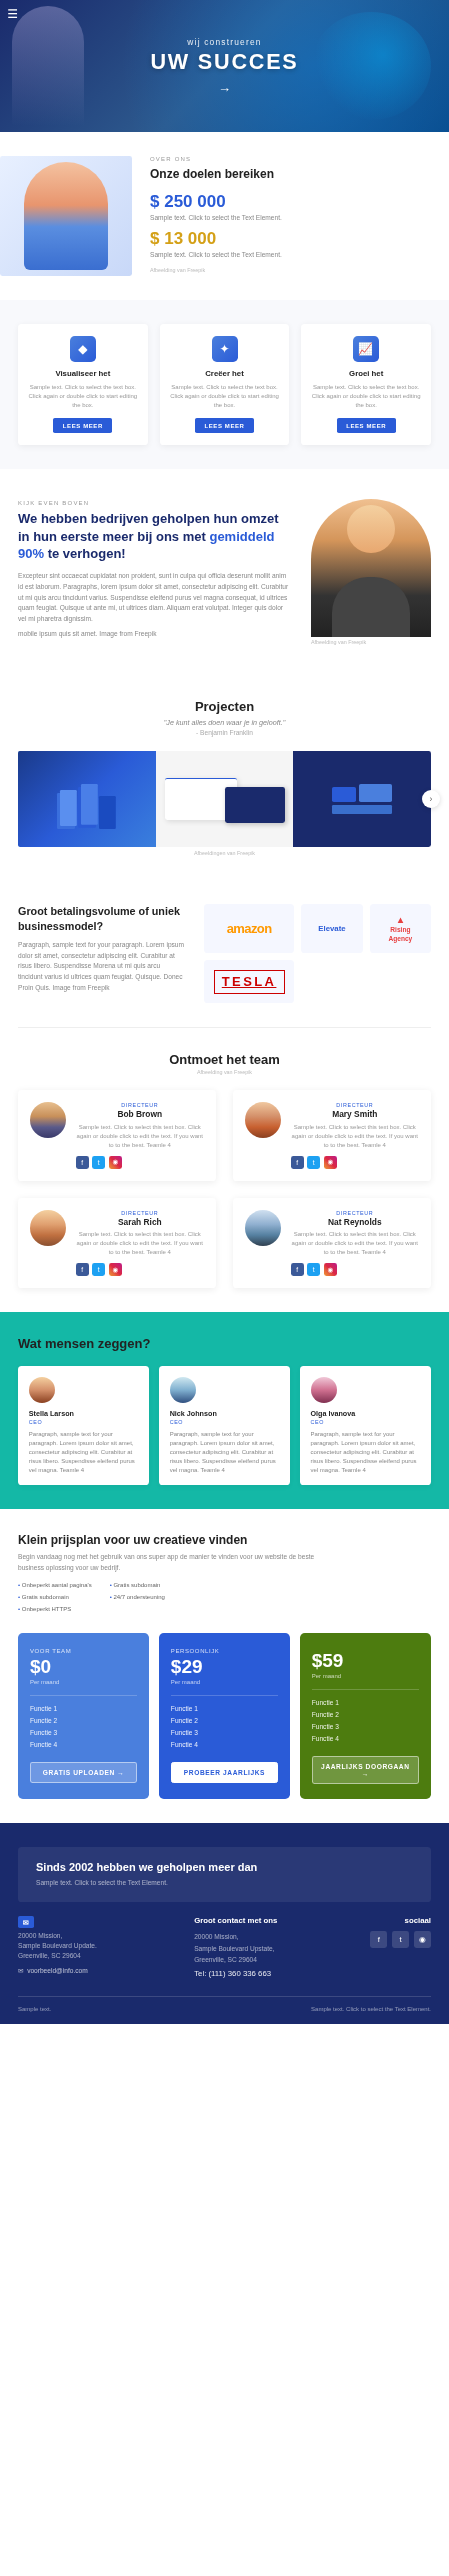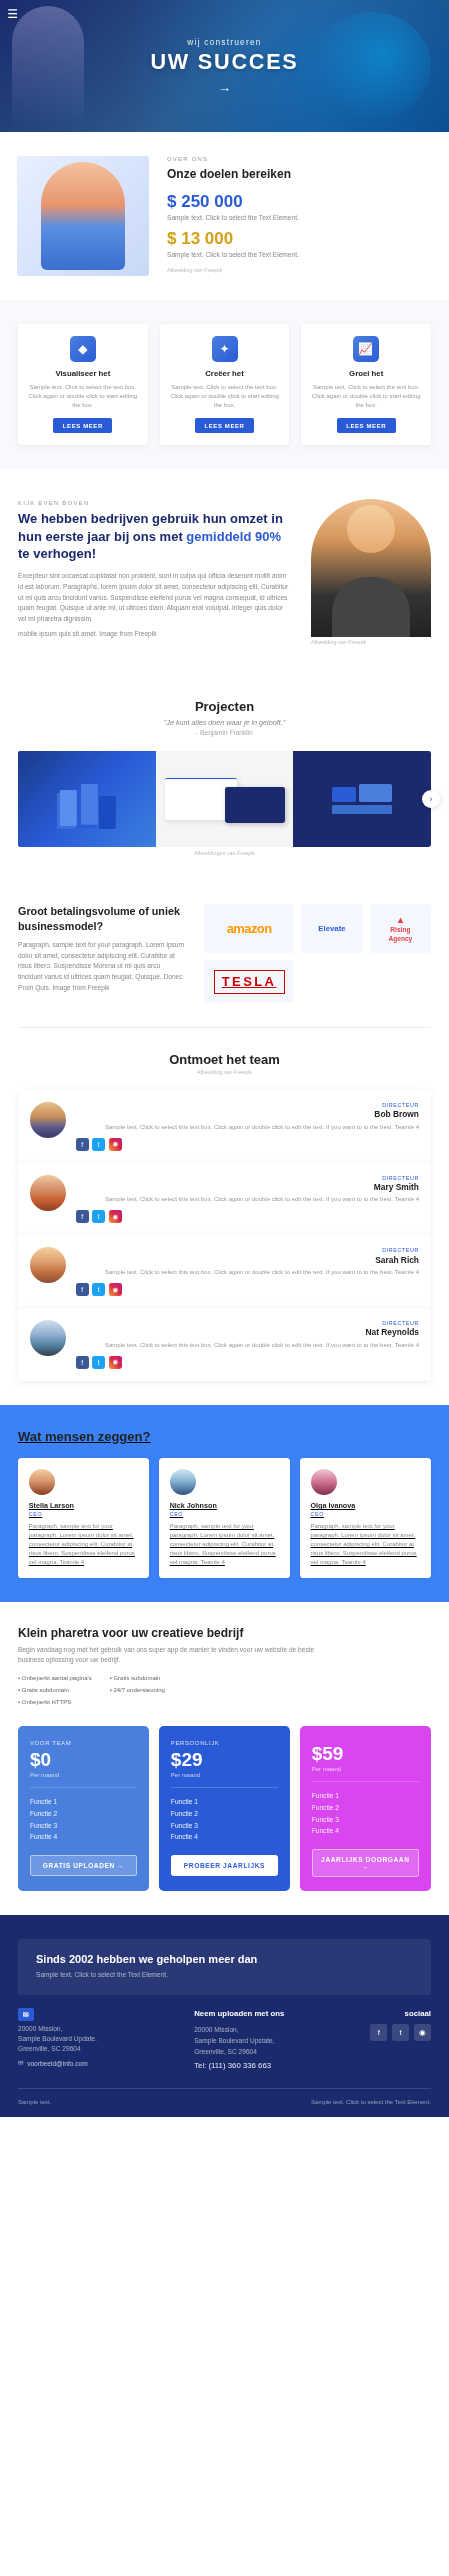--- a/index.html
+++ b/index.html
@@ -68,21 +68,21 @@
       top: 7.2px; left: 7.2px;
       z-index: 10;
       cursor: pointer;
       color: #fff;
       font-size: 12px;
     }
 
     
     .goals-section {
       display: flex;
-      padding: 24px 17px;
+      padding: 24px 0;
       gap: 18px;
     }
     .goals-image {
       width: 132px;
       flex-shrink: 0;
       background: linear-gradient(135deg, #e8f0ff 0%, #c8d8f8 100%);
       border-radius: 2.4px;
       min-height: 120px;
       display: flex;
       align-items: center;
@@ -409,24 +409,24 @@
       text-align: center;
     }
     .section-title {
       font-size: 13px;
       font-weight: 700;
       color: #222;
       margin-bottom: 2.4px;
     }
     .team-grid {
       display: grid;
-      grid-template-columns: 1fr;
-      gap: 0;
+      grid-template-columns: 1fr 1fr;
+      gap: 17px;
       margin-top: 14.4px;
-      text-align: right;
+      text-align: center;
     }
     .team-card {
       background: #fff;
       border-radius: 3.6px;
       padding: 12px;
       box-shadow: 0 1.2px 7.2px rgba(0,0,0,0.07);
       display: flex;
       gap: 9.6px;
     }
     .team-avatar {
@@ -479,23 +479,22 @@
       color: #fff;
       font-size: 6.6px;
       cursor: pointer;
     }
     .social-icon.fb { background: #3b5998; }
     .social-icon.tw { background: #1da1f2; }
     .social-icon.ig { background: linear-gradient(45deg, #f09433, #e6683c, #dc2743, #cc2366, #bc1888); }
 
     
     .testimonials-section {
-      background: #3b82f6;
+      background: #14b8a6;
       padding: 24px 18px;
-      text-decoration: underline;
     }
     .testimonials-title {
       font-size: 13px;
       font-weight: 700;
       color: #222;
       margin-bottom: 14.4px;
     }
     .testimonials-grid {
       display: grid;
       grid-template-columns: 1fr 1fr 1fr;
@@ -576,21 +575,21 @@
       flex: 1;
       border-radius: 4.8px;
       padding: 14.4px 12px;
       background: #2a5bd7;
       color: #fff;
     }
     .price-card.light {
       background: #4a7fdd;
     }
     .price-card.dark {
-      background: #d946ef;
+      background: #4d7c0f;
     }
     .price-label {
       font-size: 6px;
       text-transform: uppercase;
       letter-spacing: 0.6px;
       opacity: 0.8;
       margin-bottom: 2.4px;
     }
     .price-amount {
       font-size: 19px;
@@ -808,21 +807,21 @@
     <div class="feature-title">Groei het</div>
     <div class="feature-desc">Sample text. Click to select the text box. Click again or double click to start editing the box.</div>
     <button class="btn-blue">LEES MEER</button>
   </div>
 </div>
 
 <div class="testimonial-section">
   <div class="testimonial-content">
     <div class="testimonial-label">KIJK EVEN BOVEN</div>
     <div class="testimonial-text">
-      <span>We hebben bedrijven gebruik hun omzet in hun eerste jaar bij ons met</span>
+      <span>We hebben bedrijven geholpen hun omzet in hun eerste meer bij ons met</span>
       <span class="testimonial-highlight">gemiddeld 90%</span>
       <span> te verhogen!</span>
     </div>
     <div class="testimonial-para">Excepteur sint occaecat cupidatat non proident, sunt in culpa qui officia deserunt mollit anim id est laborum. Paragraphs, lorem ipsum dolor sit amet, consectetur adipiscing elit. Curabitur ut mi quis arcu tincidunt varius. Suspendisse eleifend purus vel magna consequat, id ultrices quam feugiat. Quisque ut ante mi, ut ultrices diam. Aliquam erat volutpat. Integer quis dolor vel mi pharetra dignissim.</div>
     <div class="testimonial-para">mobile ipsum quis sit amet. Image from Freepik</div>
   </div>
   <div class="testimonial-person">
     <div class="person-photo">
       <div class="person-photo-face"></div>
       <div class="person-photo-body"></div>
@@ -979,21 +978,21 @@
       <div class="test-avatar test-avatar-3"></div>
       <div class="test-name">Olga Ivanova</div>
       <div class="test-title-label">CEO</div>
       <div class="test-text">Paragraph, sample text for your paragraph. Lorem ipsum dolor sit amet, consectetur adipiscing elit. Curabitur at risus libero. Suspendisse eleifend purus vel magna. Teamle 4</div>
     </div>
 
   </div>
 </div>
 
 <div class="pricing-intro">
-  <div class="pricing-intro-title">Klein pharetra voor uw creatieve bedrijf</div>
+  <div class="pricing-intro-title">Klein prijsplan voor uw creatieve vinden</div>
   <div class="pricing-intro-desc">Begin vandaag nog met het gebruik van ons super app de manier te vinden voor uw website de beste business oplossing voor uw bedrijf.</div>
   <div class="pricing-features-list">
     <div class="pricing-feature-col">
       <div><span>Onbeperkt aantal pagina's</span></div>
       <div><span>Gratis subdomain</span></div>
       <div><span>Onbeperkt HTTPS</span></div>
     </div>
     <div class="pricing-feature-col">
       <div><span>Gratis subdomain</span></div>
       <div><span>24/7 ondersteuning</span></div>
@@ -1059,21 +1058,21 @@
         <span style="background:#2a5bd7; padding:1.8px 4.8px; border-radius:1.8px; font-size:7.2px;">✉</span>
       </div>
       <div class="footer-tagline">20000 Mission,<br>Sample Boulevard Update.<br>Greenville, SC 29604</div>
       <div class="footer-email">
         <span>✉</span>
         <span>voorbeeld@info.com</span>
       </div>
     </div>
 
     <div class="footer-contact">
-      <div class="footer-contact-title">Neem uploaden met ons</div>
+      <div class="footer-contact-title">Groot contact met ons</div>
       <div class="footer-address">
         20000 Mission,<br>
         Sample Boulevard Upstate,<br>
         Greenville, SC 29604
       </div>
       <div class="footer-phone">Tel: (111) 360 336 663</div>
     </div>
 
     <div class="footer-social">
       <div class="footer-social-title">sociaal</div>

